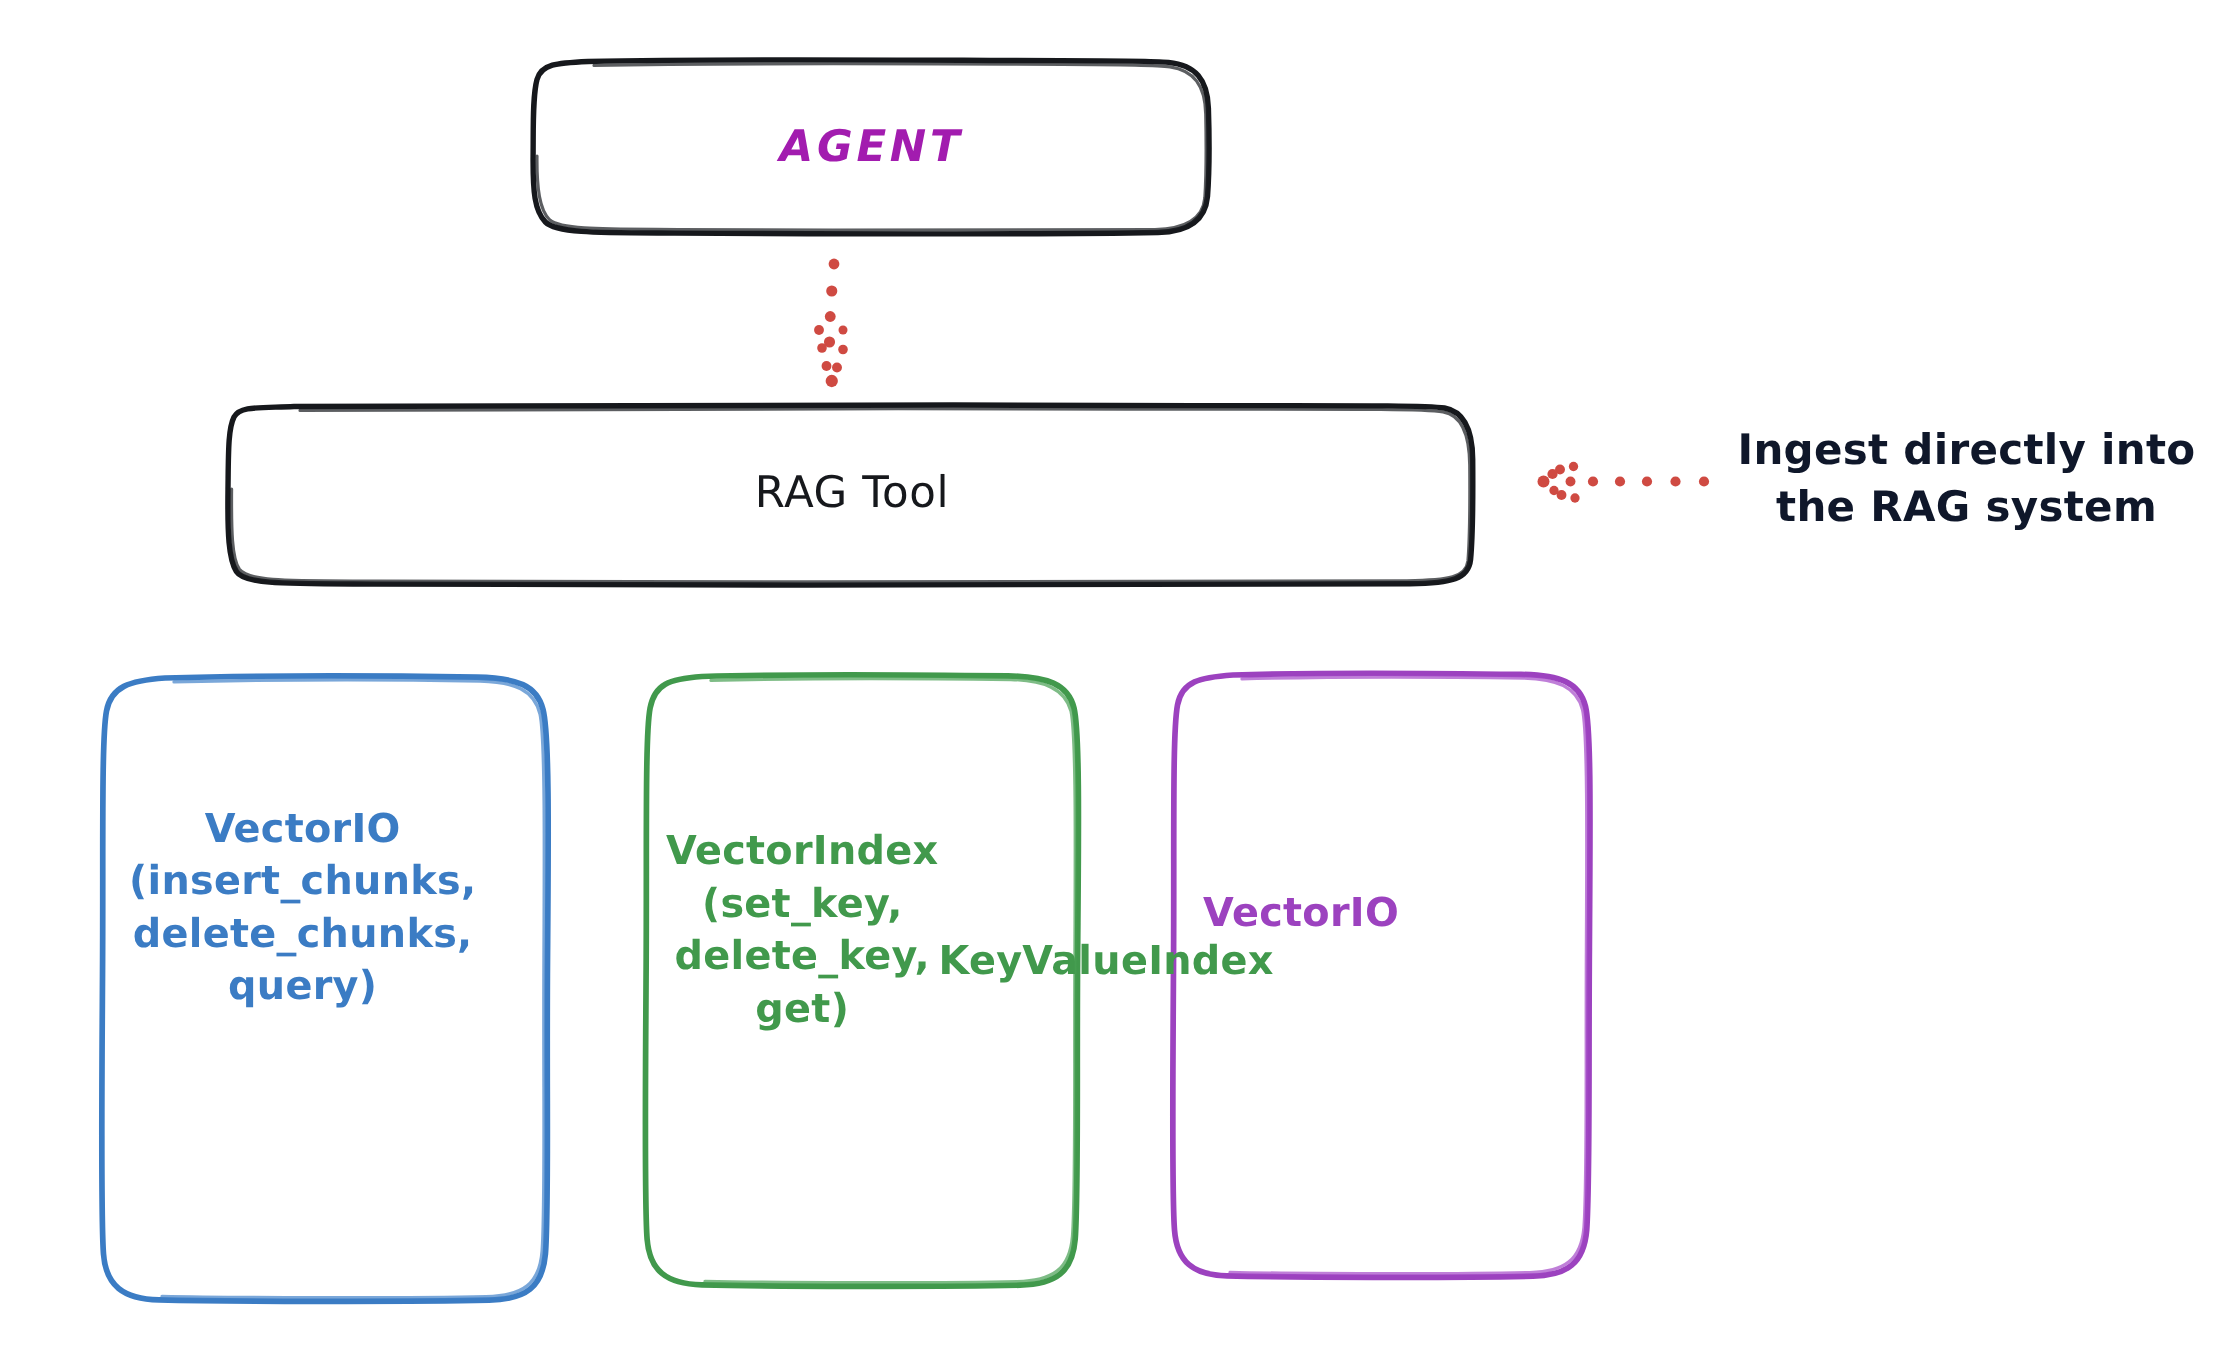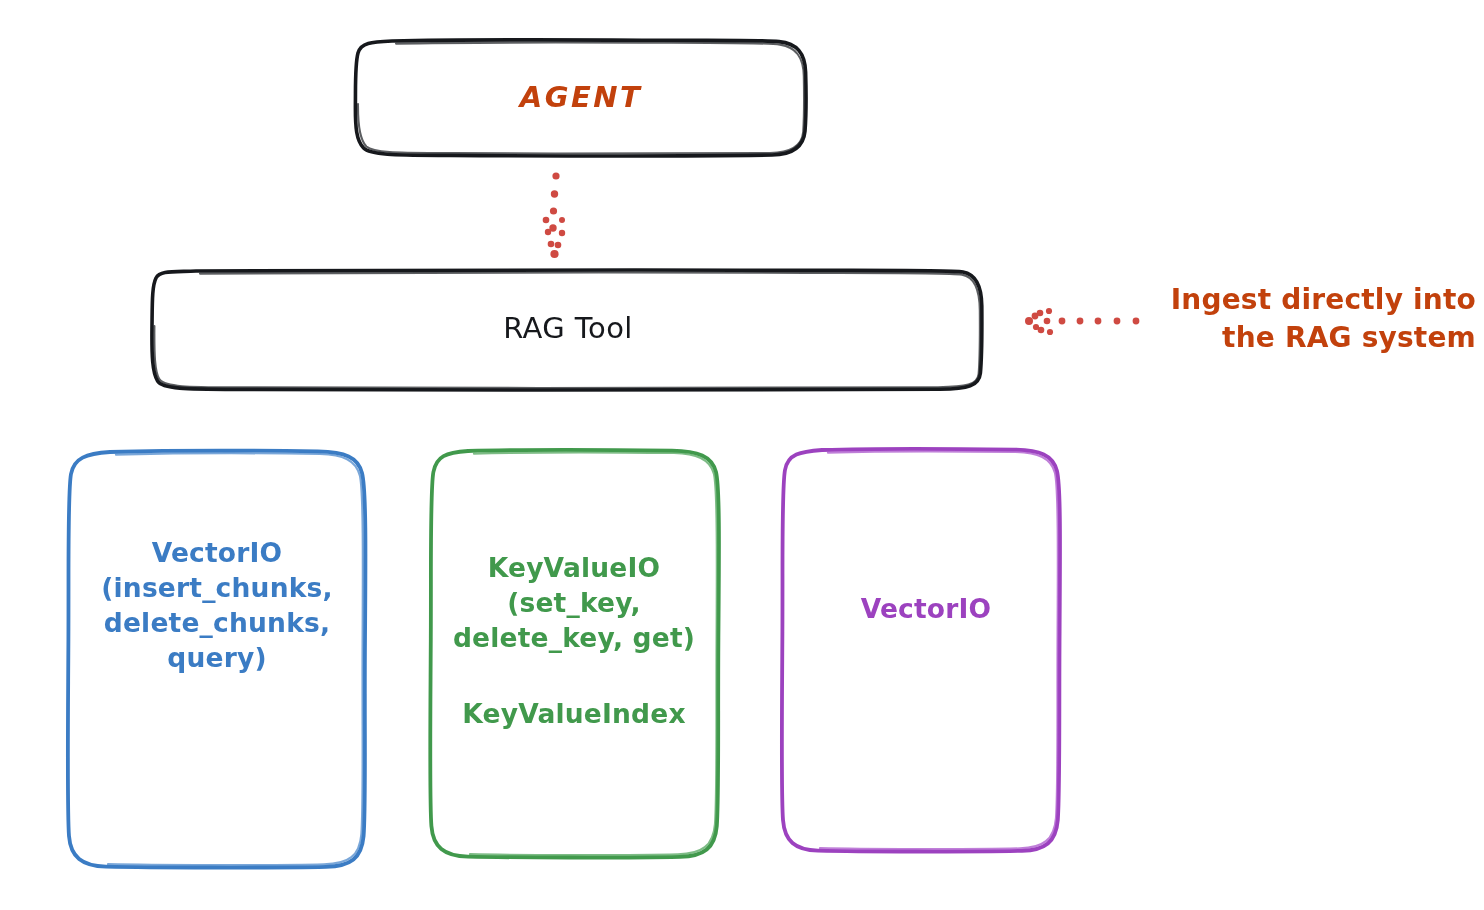--- a/index.html
+++ b/index.html
@@ -39,64 +39,65 @@
   
   #agent-box-label {
     left: 355px;
     top: 40px;
     width: 452px;
     height: 116px;
     font-size: 29px;
     font-style: italic;
     font-weight: 700;
     letter-spacing: 2.5px;
-    color: #c2410c;
+    color: #a21caf;
   }
 
   
   #rag-box-label {
     left: 155px;
     top: 270px;
     width: 826px;
     height: 118px;
     font-size: 29px;
     font-weight: 400;
     letter-spacing: 0.4px;
     color: #16181c;
   }
 
   
   .leaf-label {
     position: absolute;
     display: flex;
-    flex-direction: column;
+    flex-direction: row;
     align-items: center;
     text-align: center;
     pointer-events: none;
     font-size: 26.5px;
     font-weight: 600;
     line-height: 1.32;
     white-space: pre-line;
     letter-spacing: 0.2px;
+    margin-left: 16px;
   }
   .leaf-label .sig { margin: 0; }
   .leaf-label .idx { margin-top: 1.55em; }
 
   #vector-label   { left: 70px;  top: 536px; width: 294px; color: #3b7cc4; }
   #keyvalue-label { left: 428px; top: 551px; width: 292px; color: #41994c; }
   #relational-label { left: 786px; top: 551px; width: 280px; color: #9c42bf; }
 
   
   #ingest-note {
     position: absolute;
     left: 1146px;
     top: 281px;
     width: 330px;
-    text-align: right;
-    color: #c2410c;
+    text-align: center;
+    color: #0f172a;
     font-size: 28px;
     font-weight: 600;
     line-height: 1.34;
     white-space: pre-line;
     letter-spacing: 0.2px;
     pointer-events: none;
   }
 </style>
 </head>
 <body>
@@ -252,21 +253,21 @@
 <div class="node-label" id="rag-box-label">RAG Tool</div>
 
 <div class="leaf-label" id="vector-label">
   <span class="sig">VectorIO
 (insert_chunks,
 delete_chunks,
 query)</span>
 </div>
 
 <div class="leaf-label" id="keyvalue-label">
-  <span class="sig">KeyValueIO
+  <span class="sig">VectorIndex
 (set_key,
 delete_key, get)</span>
   <span class="idx">KeyValueIndex</span>
 </div>
 
 <div class="leaf-label" id="relational-label">
   <span class="idx">VectorIO</span>
 </div>
 
 <div id="ingest-note">Ingest directly into

